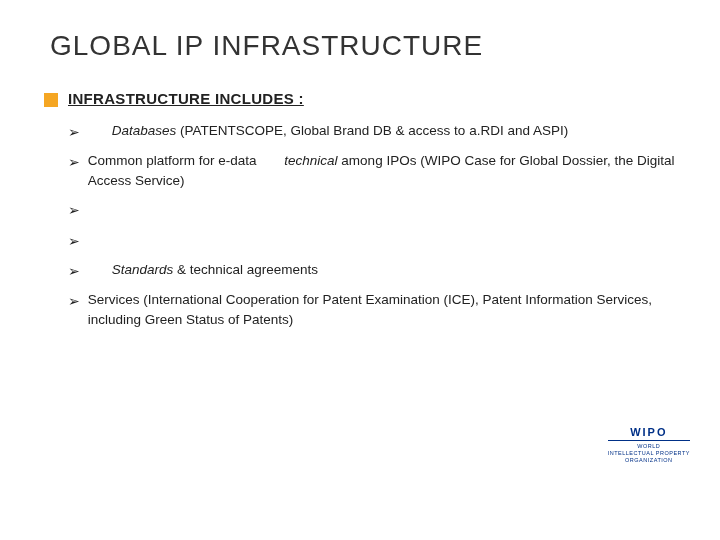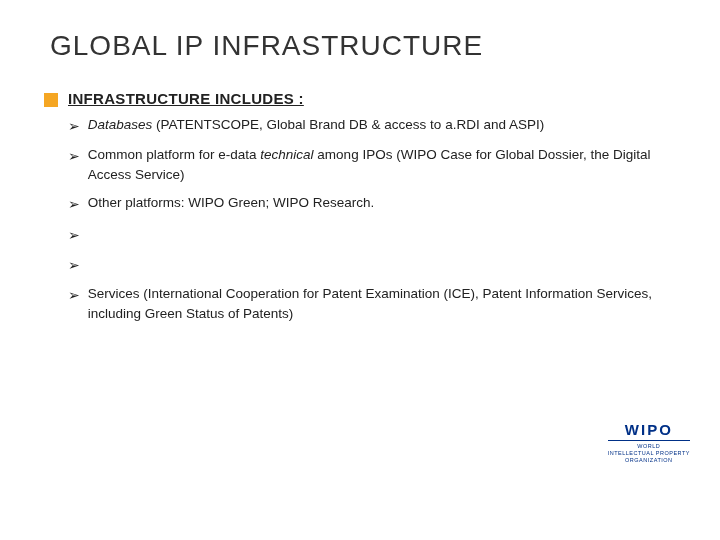--- a/index.html
+++ b/index.html
@@ -29,21 +29,21 @@
       font-weight: normal;
       color: #333333;
       letter-spacing: 1px;
       margin-bottom: 28px;
       margin-left: 10px;
     }
 
     .section-header {
       display: flex;
       align-items: flex-end;
-      margin-bottom: 8px;
+      margin-bottom: 14px;
       margin-left: 4px;
     }
 
     .yellow-square {
       width: 14px;
       height: 14px;
       background: #f5a623;
       margin-right: 10px;
       flex-shrink: 0;
     }
@@ -77,31 +77,32 @@
       margin-top: 1px;
       color: #222222;
     }
 
     .item-text {
       flex: 1;
     }
 
     em {
       font-style: italic;
+      margin-left: 24px;
     }
 
     .wipo-logo {
       position: absolute;
       bottom: 18px;
       right: 30px;
       text-align: center;
     }
 
     .wipo-logo-text-main {
-      font-size: 15px;
+      font-size: 11px;
       font-weight: bold;
       color: #003087;
       letter-spacing: 2px;
     }
 
     .wipo-logo-text-sub {
       font-size: 5.5px;
       color: #003087;
       letter-spacing: 0.5px;
       line-height: 1.3;
@@ -137,31 +138,31 @@
 
     <li>
       <span class="arrow">➢</span>
       <span class="item-text">
         Common platform for e-data <em>technical</em> among IPOs (WIPO Case for Global Dossier, the Digital Access Service)
       </span>
     </li>
 
     <li>
       <span class="arrow">➢</span>
-      <span class="item-text">
-        Other platforms: WIPO Green; WIPO Research.
-      </span>
     </li>
 
     <li>
       <span class="arrow">➢</span>
     </li>
 
     <li>
       <span class="arrow">➢</span>
+      <span class="item-text">
+        <em>Standards</em> &amp; technical agreements
+      </span>
     </li>
 
     <li>
       <span class="arrow">➢</span>
       <span class="item-text">
         Services (International Cooperation for Patent Examination (ICE), Patent Information Services, including Green Status of Patents)
       </span>
     </li>
 
   </ul>

